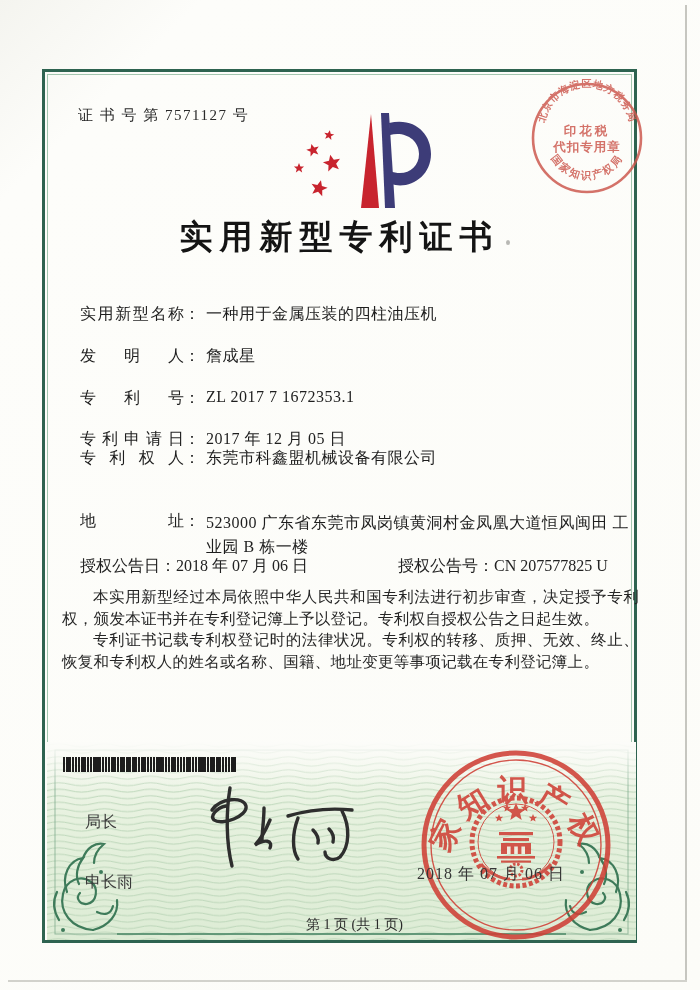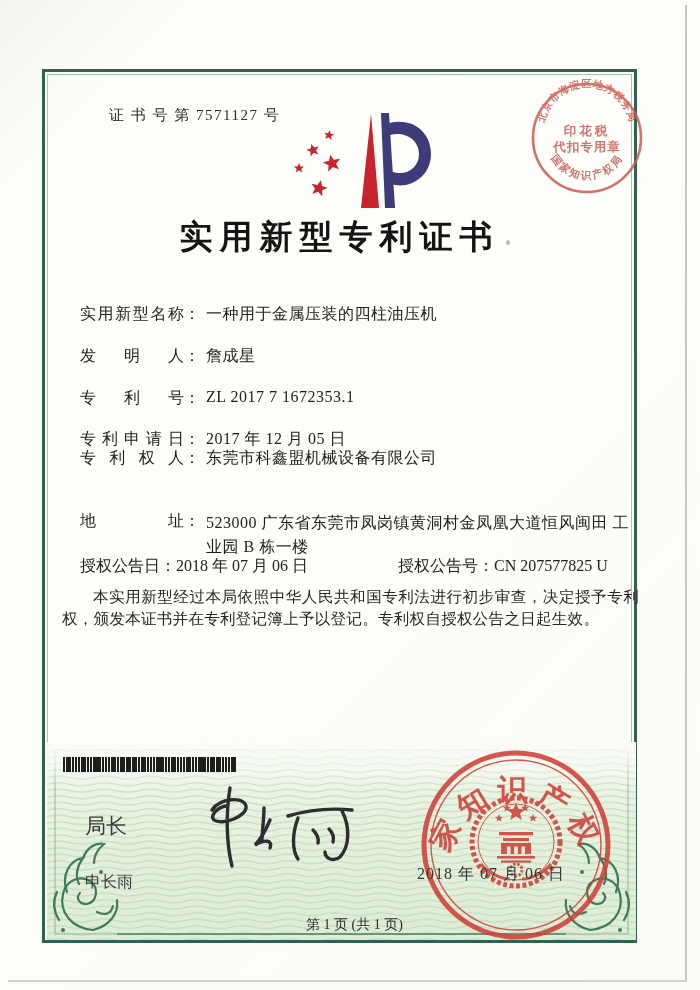--- a/index.html
+++ b/index.html
@@ -10,21 +10,21 @@
     font-family:"Liberation Serif","DejaVu Serif",serif;
     color:#222;
   }
   .edge-right{position:absolute;left:685px;top:5px;width:2px;height:977px;background:#c6c6c0;}
   .edge-bottom{position:absolute;left:8px;top:980px;width:679px;height:2px;background:#d2d2cc;}
   .frame-outer{
     position:absolute;left:42px;top:69px;width:595px;height:874px;
     border:3px solid #2e6350;box-sizing:border-box;
   }
   .frame-inner{position:absolute;inset:2px;border:1px solid #a3c6af;}
-  .cert-number{position:absolute;left:78px;top:106px;font-size:15px;letter-spacing:1.5px;color:#2a2a2a;margin-left:31px;}
+  .cert-number{position:absolute;left:78px;top:106px;font-size:15px;letter-spacing:1.5px;color:#2a2a2a;}
   .logo{position:absolute;left:283px;top:110px;width:150px;height:106px;}
   .title{
     position:absolute;left:42px;width:595px;top:215px;text-align:center;
     font-size:33px;font-weight:700;letter-spacing:7px;color:#141414;
   }
   .speck{position:absolute;left:506px;top:240px;width:4px;height:5px;background:#8a8a86;border-radius:50%;opacity:.6;}
   .frow{position:absolute;left:80px;font-size:16px;color:#1e1e1e;white-space:nowrap;}
   .flabel{display:inline-block;width:104px;text-align:justify;text-align-last:justify;vertical-align:top;}
   .fcolon{display:inline-block;margin-right:6px;vertical-align:top;}
   .fvalue{display:inline-block;vertical-align:top;letter-spacing:.5px;}
@@ -39,21 +39,21 @@
   }
   .body-text p{margin:0;text-indent:2em;letter-spacing:.3px;}
   .panel{position:absolute;left:47px;top:742px;width:589px;height:198px;}
   .barcode{
     position:absolute;left:63px;top:757px;width:173px;height:15px;
     background:
       repeating-linear-gradient(90deg,#1d1d1d 0 2px,rgba(0,0,0,0) 2px 3px),
       repeating-linear-gradient(90deg,#1d1d1d 0 1px,rgba(0,0,0,0) 1px 5px),
       repeating-linear-gradient(90deg,rgba(0,0,0,0) 0 6px,#1d1d1d 6px 8px,rgba(0,0,0,0) 8px 13px);
   }
-  .director-title{position:absolute;left:85px;top:812px;font-size:21px;color:#3a3a3a;font-family:Liberation Sans, sans-serif;}
+  .director-title{position:absolute;left:85px;top:812px;font-size:16px;color:#3a3a3a;font-family:Liberation Sans, sans-serif;}
   .director-name{position:absolute;left:85px;top:872px;font-size:16px;color:#3a3a3a;font-family:"Liberation Sans","DejaVu Sans",sans-serif;}
   .signature{position:absolute;left:192px;top:782px;width:170px;height:90px;}
   .seal{position:absolute;left:419px;top:748px;width:194px;height:194px;opacity:.88;}
   .seal-date{position:absolute;left:417px;top:864px;font-size:16px;color:#363636;letter-spacing:1px;z-index:5;}
   .tax-stamp{position:absolute;left:526px;top:77px;width:122px;height:122px;opacity:.85;}
   .footer{position:absolute;left:42px;width:625px;top:916px;text-align:center;font-size:14px;color:#2a2a2a;}
 </style>
 </head>
 <body>
 
@@ -154,20 +154,21 @@
 
   <div class="grant-left">
     <span>授权公告日</span><span>：</span><span>2018 年 07 月 06 日</span>
   </div>
   <div class="grant-right">
     <span>授权公告号</span><span>：</span><span>CN 207577825 U</span>
   </div>
 
   <div class="body-text">
     <p>本实用新型经过本局依照中华人民共和国专利法进行初步审查，决定授予专利权，颁发本证书并在专利登记簿上予以登记。专利权自授权公告之日起生效。</p>
+    <p>专利证书记载专利权登记时的法律状况。专利权的转移、质押、无效、终止、恢复和专利权人的姓名或名称、国籍、地址变更等事项记载在专利登记簿上。</p>
   </div>
 
   <div class="barcode"></div>
 
   <div class="director-title">局长</div>
   <div class="director-name">申长雨</div>
 
   <svg class="signature" viewBox="0 0 170 90" xmlns="http://www.w3.org/2000/svg">
     <g stroke="#2e2e2e" stroke-width="3.4" fill="none" stroke-linecap="round">
       <path d="M38,6 C34,30 34,60 40,84"></path>

